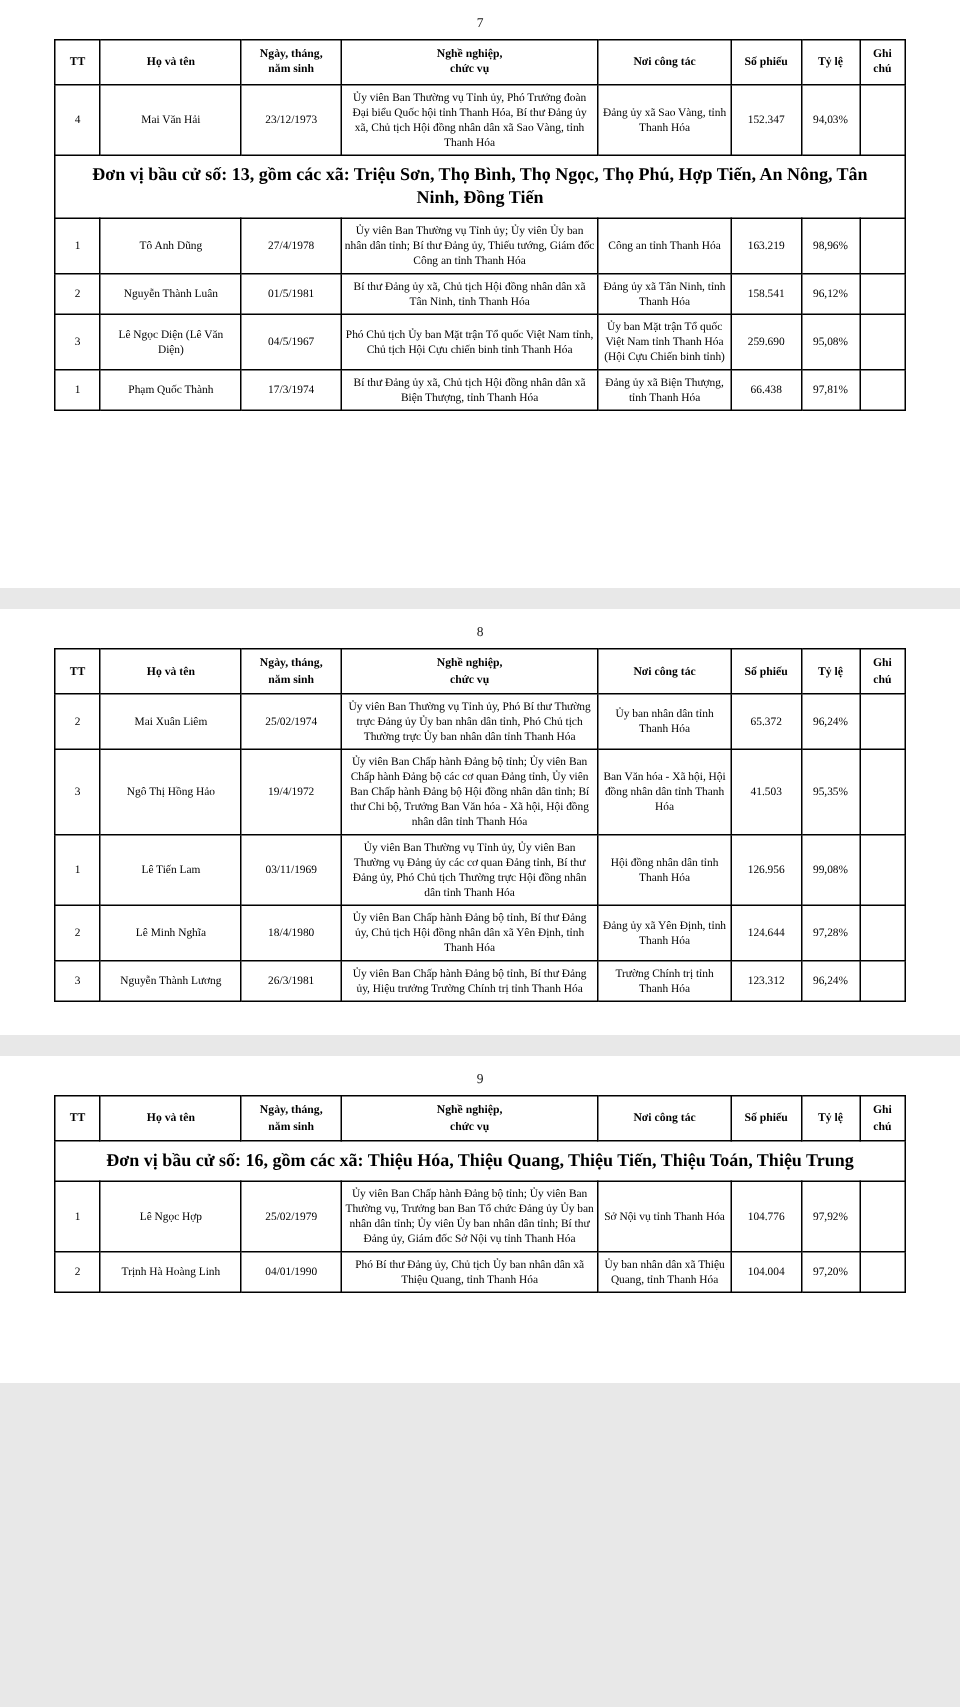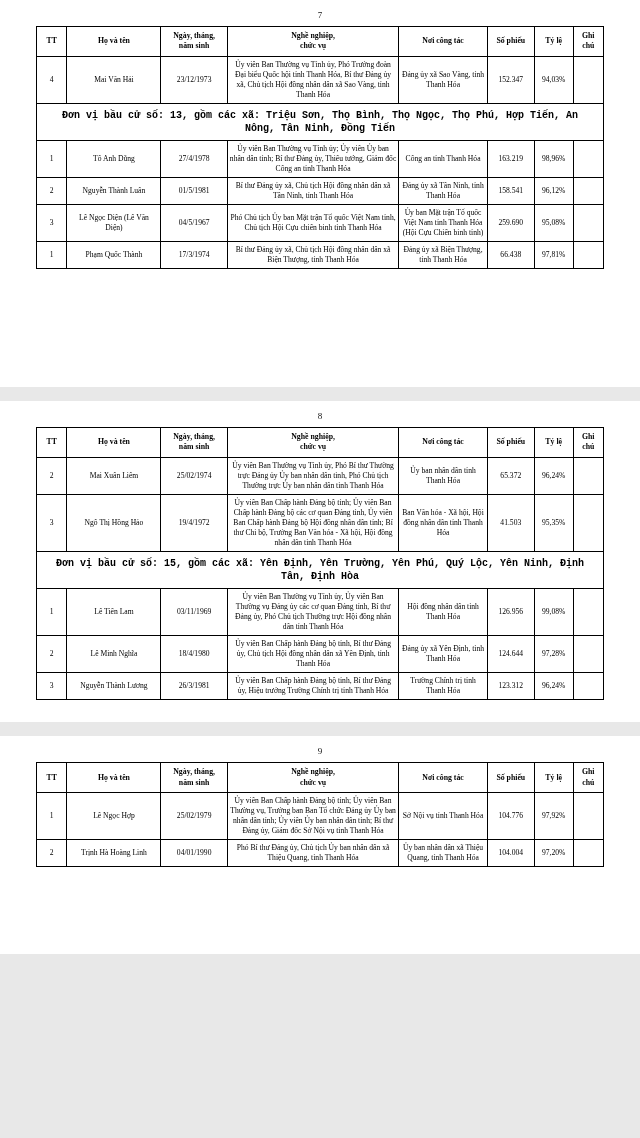--- a/index.html
+++ b/index.html
@@ -49,24 +49,23 @@
     font-weight: bold;
     font-size: 7.8px;
     padding: 4px 2px;
   }
   td.name-cell {
     text-align: left;
     padding-left: 5px;
   }
   tr.section-row td {
     font-weight: bold;
-    font-size: 10px;
+    font-size: 12px;
     padding: 5px 12px;
     text-align: center;
-    font-family: Liberation Mono, monospace;
   }
   .col-tt    { width: 5.5%; }
   .col-name  { width: 17%; }
   .col-dob   { width: 12%; }
   .col-job   { width: 31%; }
   .col-work  { width: 16%; }
   .col-votes { width: 8.5%; }
   .col-rate  { width: 7%; }
   .col-note  { width: 5.5%; }
   .pg-spacer { height: 96px; }
@@ -198,23 +197,20 @@
           <tr>
             <td class="">3</td>
             <td class="name-cell">Ngô Thị Hồng Hảo</td>
             <td class="">19/4/1972</td>
             <td class="">Ủy viên Ban Chấp hành Đảng bộ tỉnh; Ủy viên Ban Chấp hành Đảng bộ các cơ quan Đảng tỉnh, Ủy viên Ban Chấp hành Đảng bộ Hội đồng nhân dân tỉnh; Bí thư Chi bộ, Trưởng Ban Văn hóa - Xã hội, Hội đồng nhân dân tỉnh Thanh Hóa</td>
             <td class="">Ban Văn hóa - Xã hội, Hội đồng nhân dân tỉnh Thanh Hóa</td>
             <td class="">41.503</td>
             <td class="">95,35%</td>
             <td class=""></td>
           </tr>
-          <tr class="section-row">
-            <td class="" colspan="8">Đơn vị bầu cử số: 15, gồm các xã: Yên Định, Yên Trường, Yên Phú, Quý Lộc, Yên Ninh, Định Tân, Định Hòa</td>
-          </tr>
           <tr>
             <td class="">1</td>
             <td class="name-cell">Lê Tiến Lam</td>
             <td class="">03/11/1969</td>
             <td class="">Ủy viên Ban Thường vụ Tỉnh ủy, Ủy viên Ban Thường vụ Đảng ủy các cơ quan Đảng tỉnh, Bí thư Đảng ủy, Phó Chủ tịch Thường trực Hội đồng nhân dân tỉnh Thanh Hóa</td>
             <td class="">Hội đồng nhân dân tỉnh Thanh Hóa</td>
             <td class="">126.956</td>
             <td class="">99,08%</td>
             <td class=""></td>
           </tr>
@@ -260,20 +256,23 @@
             <th class="">Họ và tên</th>
             <th class="">Ngày, tháng,<br>năm sinh</th>
             <th class="">Nghề nghiệp,<br>chức vụ</th>
             <th class="">Nơi công tác</th>
             <th class="">Số phiếu</th>
             <th class="">Tỷ lệ</th>
             <th class="">Ghi chú</th>
           </tr>
         </thead>
         <tbody>
+          <tr class="section-row">
+            <td class="" colspan="8">Đơn vị bầu cử số: 16, gồm các xã: Thiệu Hóa, Thiệu Quang, Thiệu Tiến, Thiệu Toán, Thiệu Trung</td>
+          </tr>
           <tr>
             <td class="">1</td>
             <td class="name-cell">Lê Ngọc Hợp</td>
             <td class="">25/02/1979</td>
             <td class="">Ủy viên Ban Chấp hành Đảng bộ tỉnh; Ủy viên Ban Thường vụ, Trưởng ban Ban Tổ chức Đảng ủy Ủy ban nhân dân tỉnh; Ủy viên Ủy ban nhân dân tỉnh; Bí thư Đảng ủy, Giám đốc Sở Nội vụ tỉnh Thanh Hóa</td>
             <td class="">Sở Nội vụ tỉnh Thanh Hóa</td>
             <td class="">104.776</td>
             <td class="">97,92%</td>
             <td class=""></td>
           </tr>

